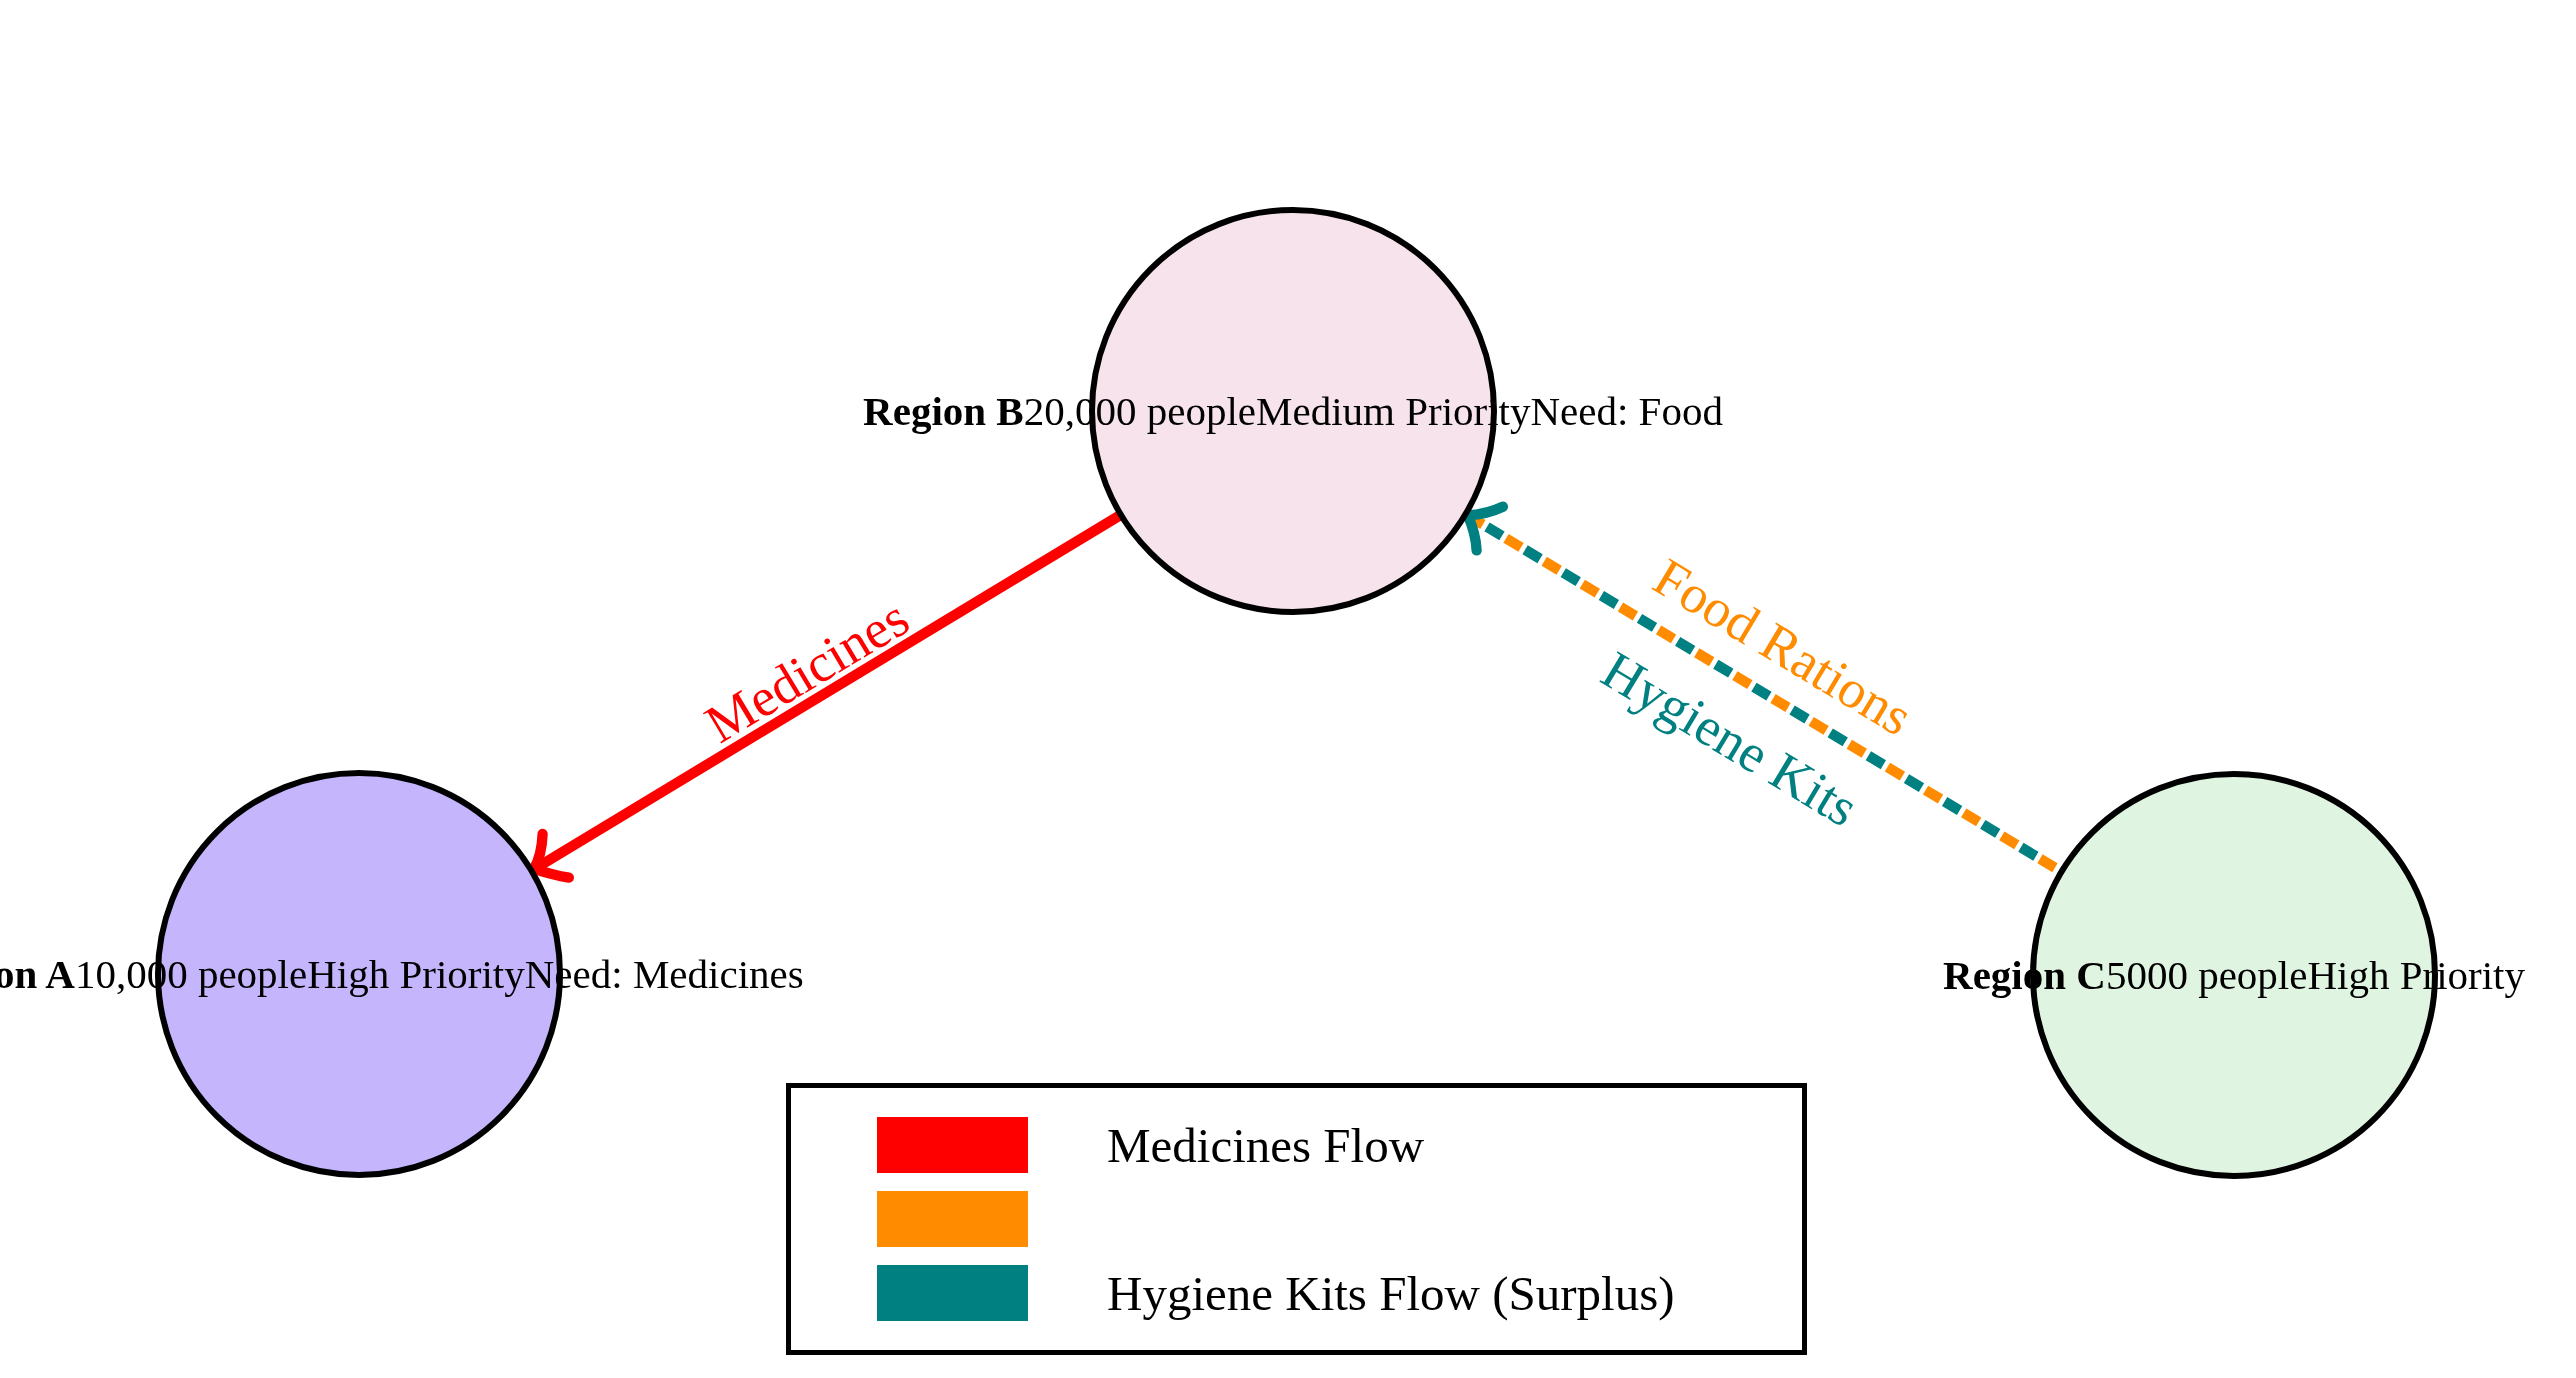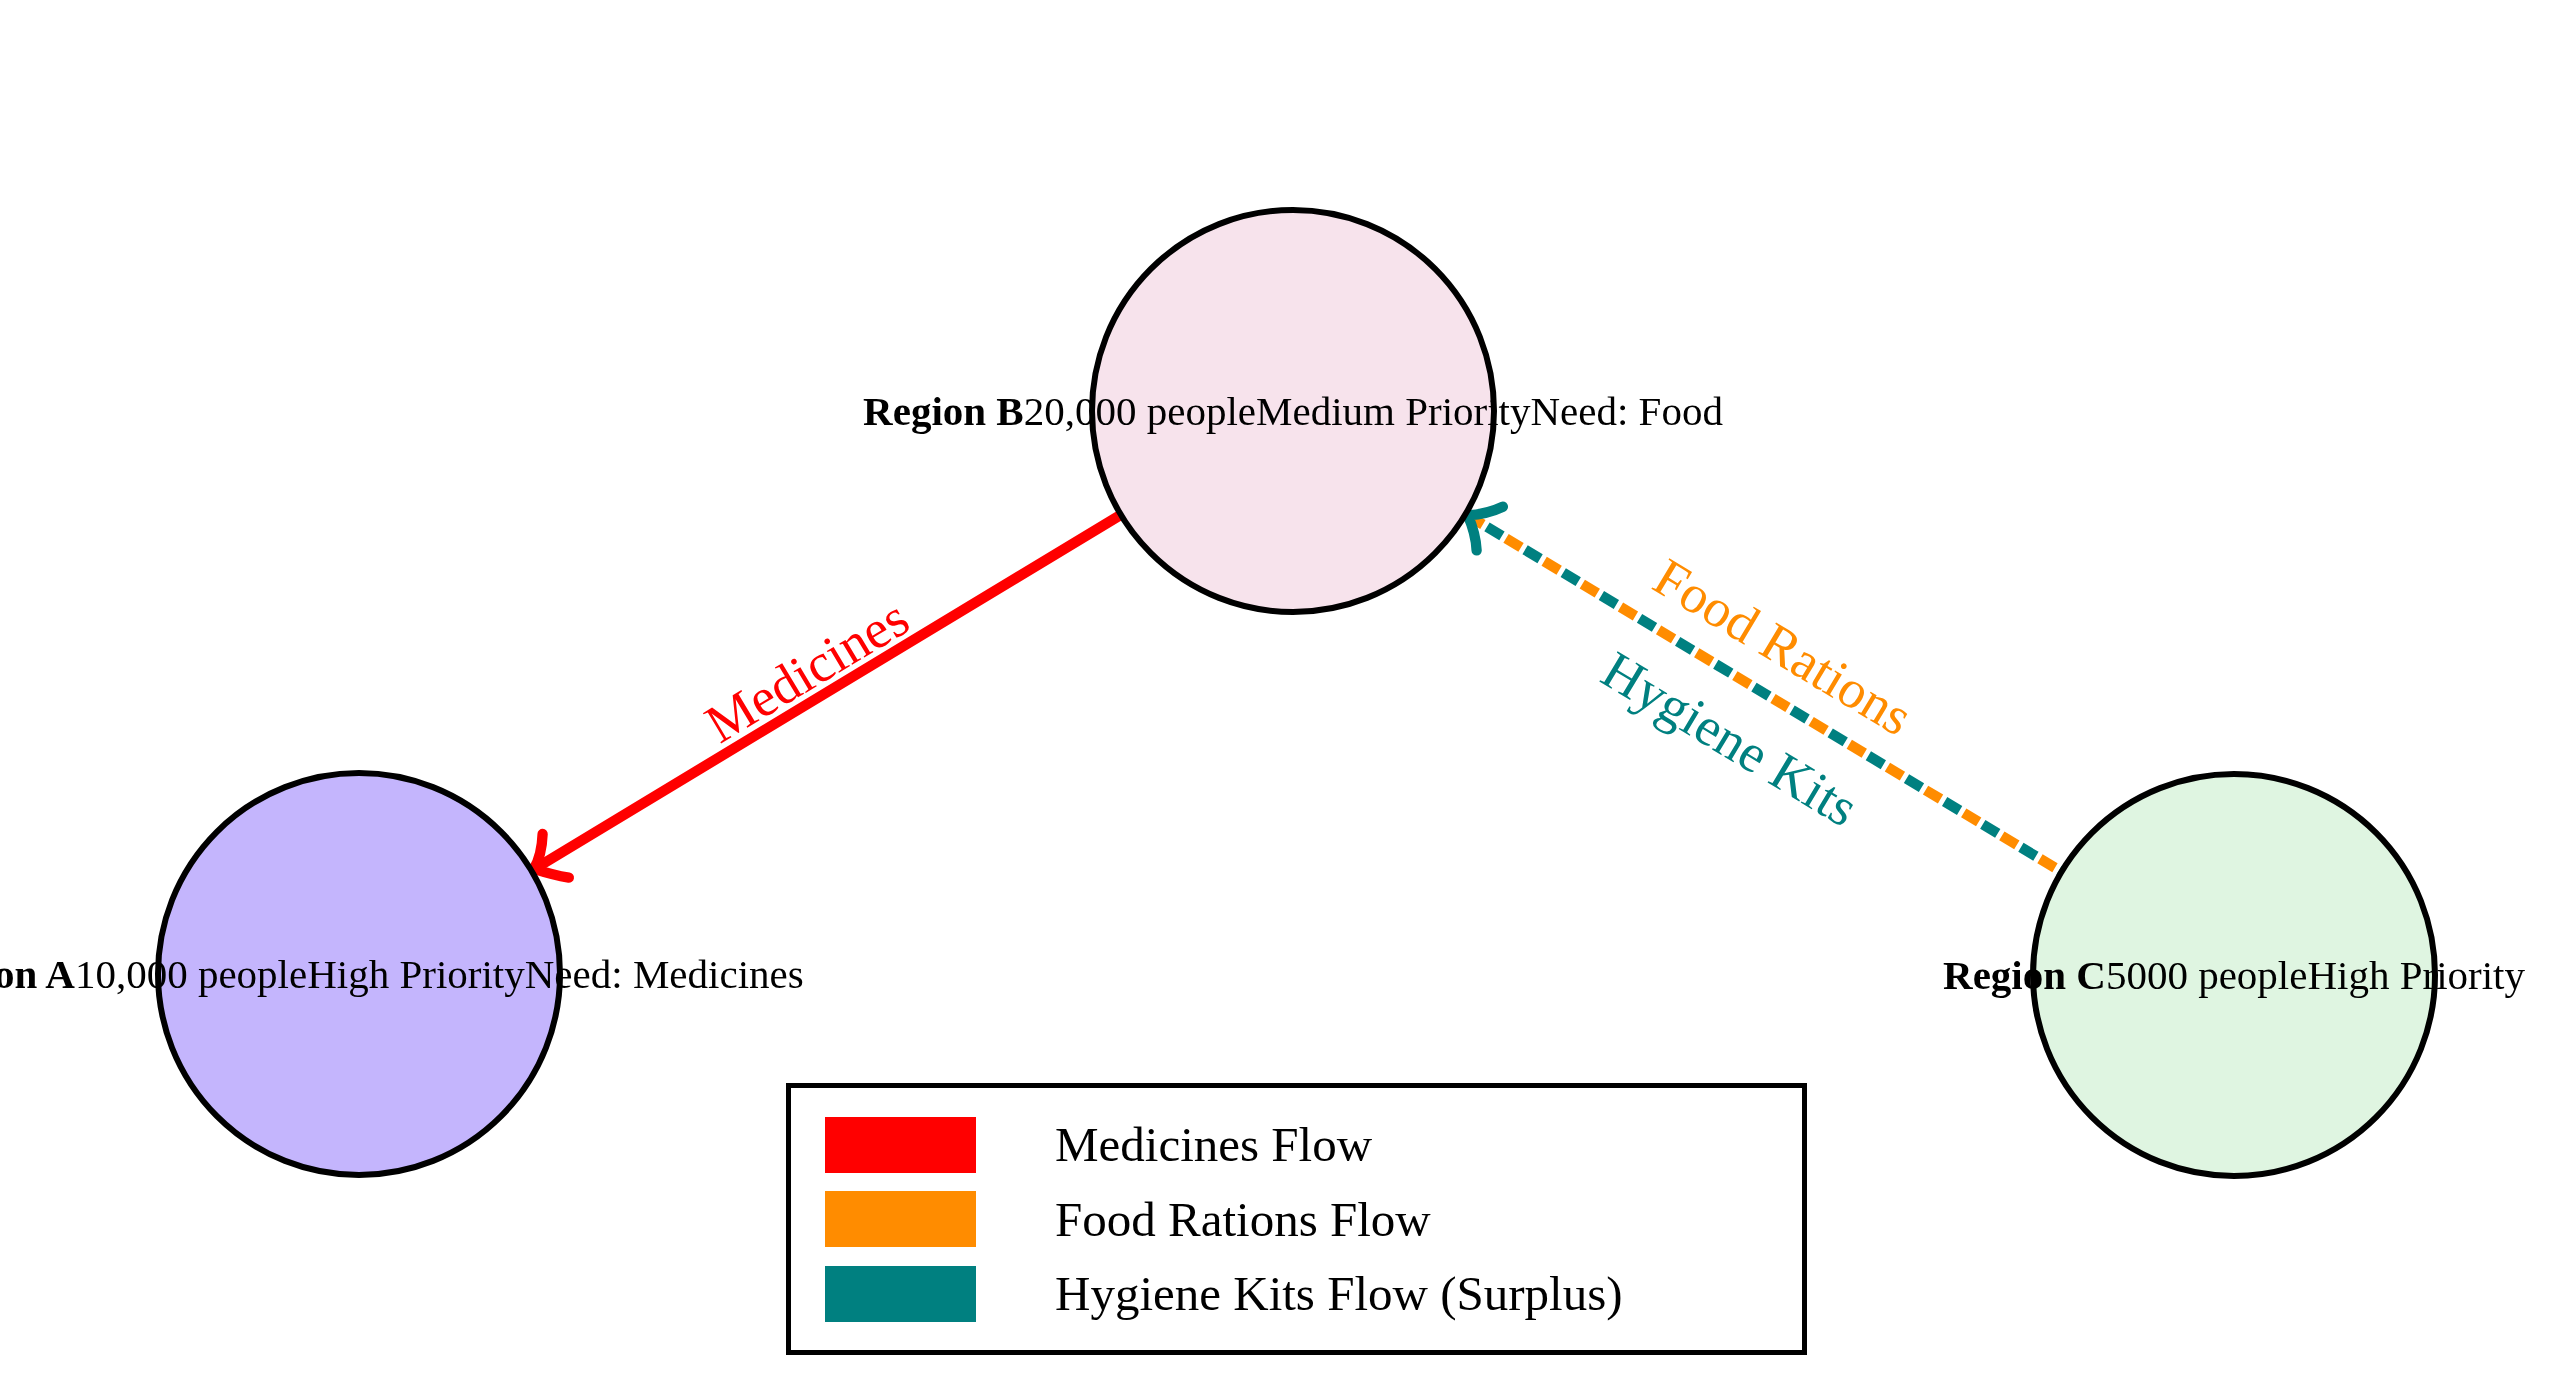--- a/index.html
+++ b/index.html
@@ -70,21 +70,21 @@
     position: absolute;
     left: 786px; top: 1083px;
     width: 1021px; height: 272px;
     background: #ffffff;
     border: 5.6px solid #000000;
     box-sizing: border-box;
     display: flex;
     flex-direction: column;
     justify-content: center;
     row-gap: 17.5px;
-    padding-left: 34px;
+    padding-left: 86px;
   }
   .legend-row { display: flex; align-items: center; }
   .legend-swatch { width: 151px; height: 56px; flex: 0 0 auto; }
   .legend-label { margin-left: 79px; font-size: 49px; color: #000000; white-space: nowrap; }
 </style>
 </head>
 <body>
 
 <div id="canvas">
 
@@ -127,21 +127,20 @@
     <div class="line">High Priority</div>
   </div>
 
   <div class="legend-box">
     <div class="legend-row">
       <div class="legend-swatch" style="background: rgb(255, 0, 0);"></div>
       <div class="legend-label">Medicines Flow</div>
     </div>
     <div class="legend-row">
       <div class="legend-swatch" style="background: rgb(255, 140, 0);"></div>
-      <div class="legend-label">Food Rations Flow</div>
     </div>
     <div class="legend-row">
       <div class="legend-swatch" style="background: rgb(0, 128, 128);"></div>
       <div class="legend-label">Hygiene Kits Flow (Surplus)</div>
     </div>
   </div>
 
 </div>
 
 

